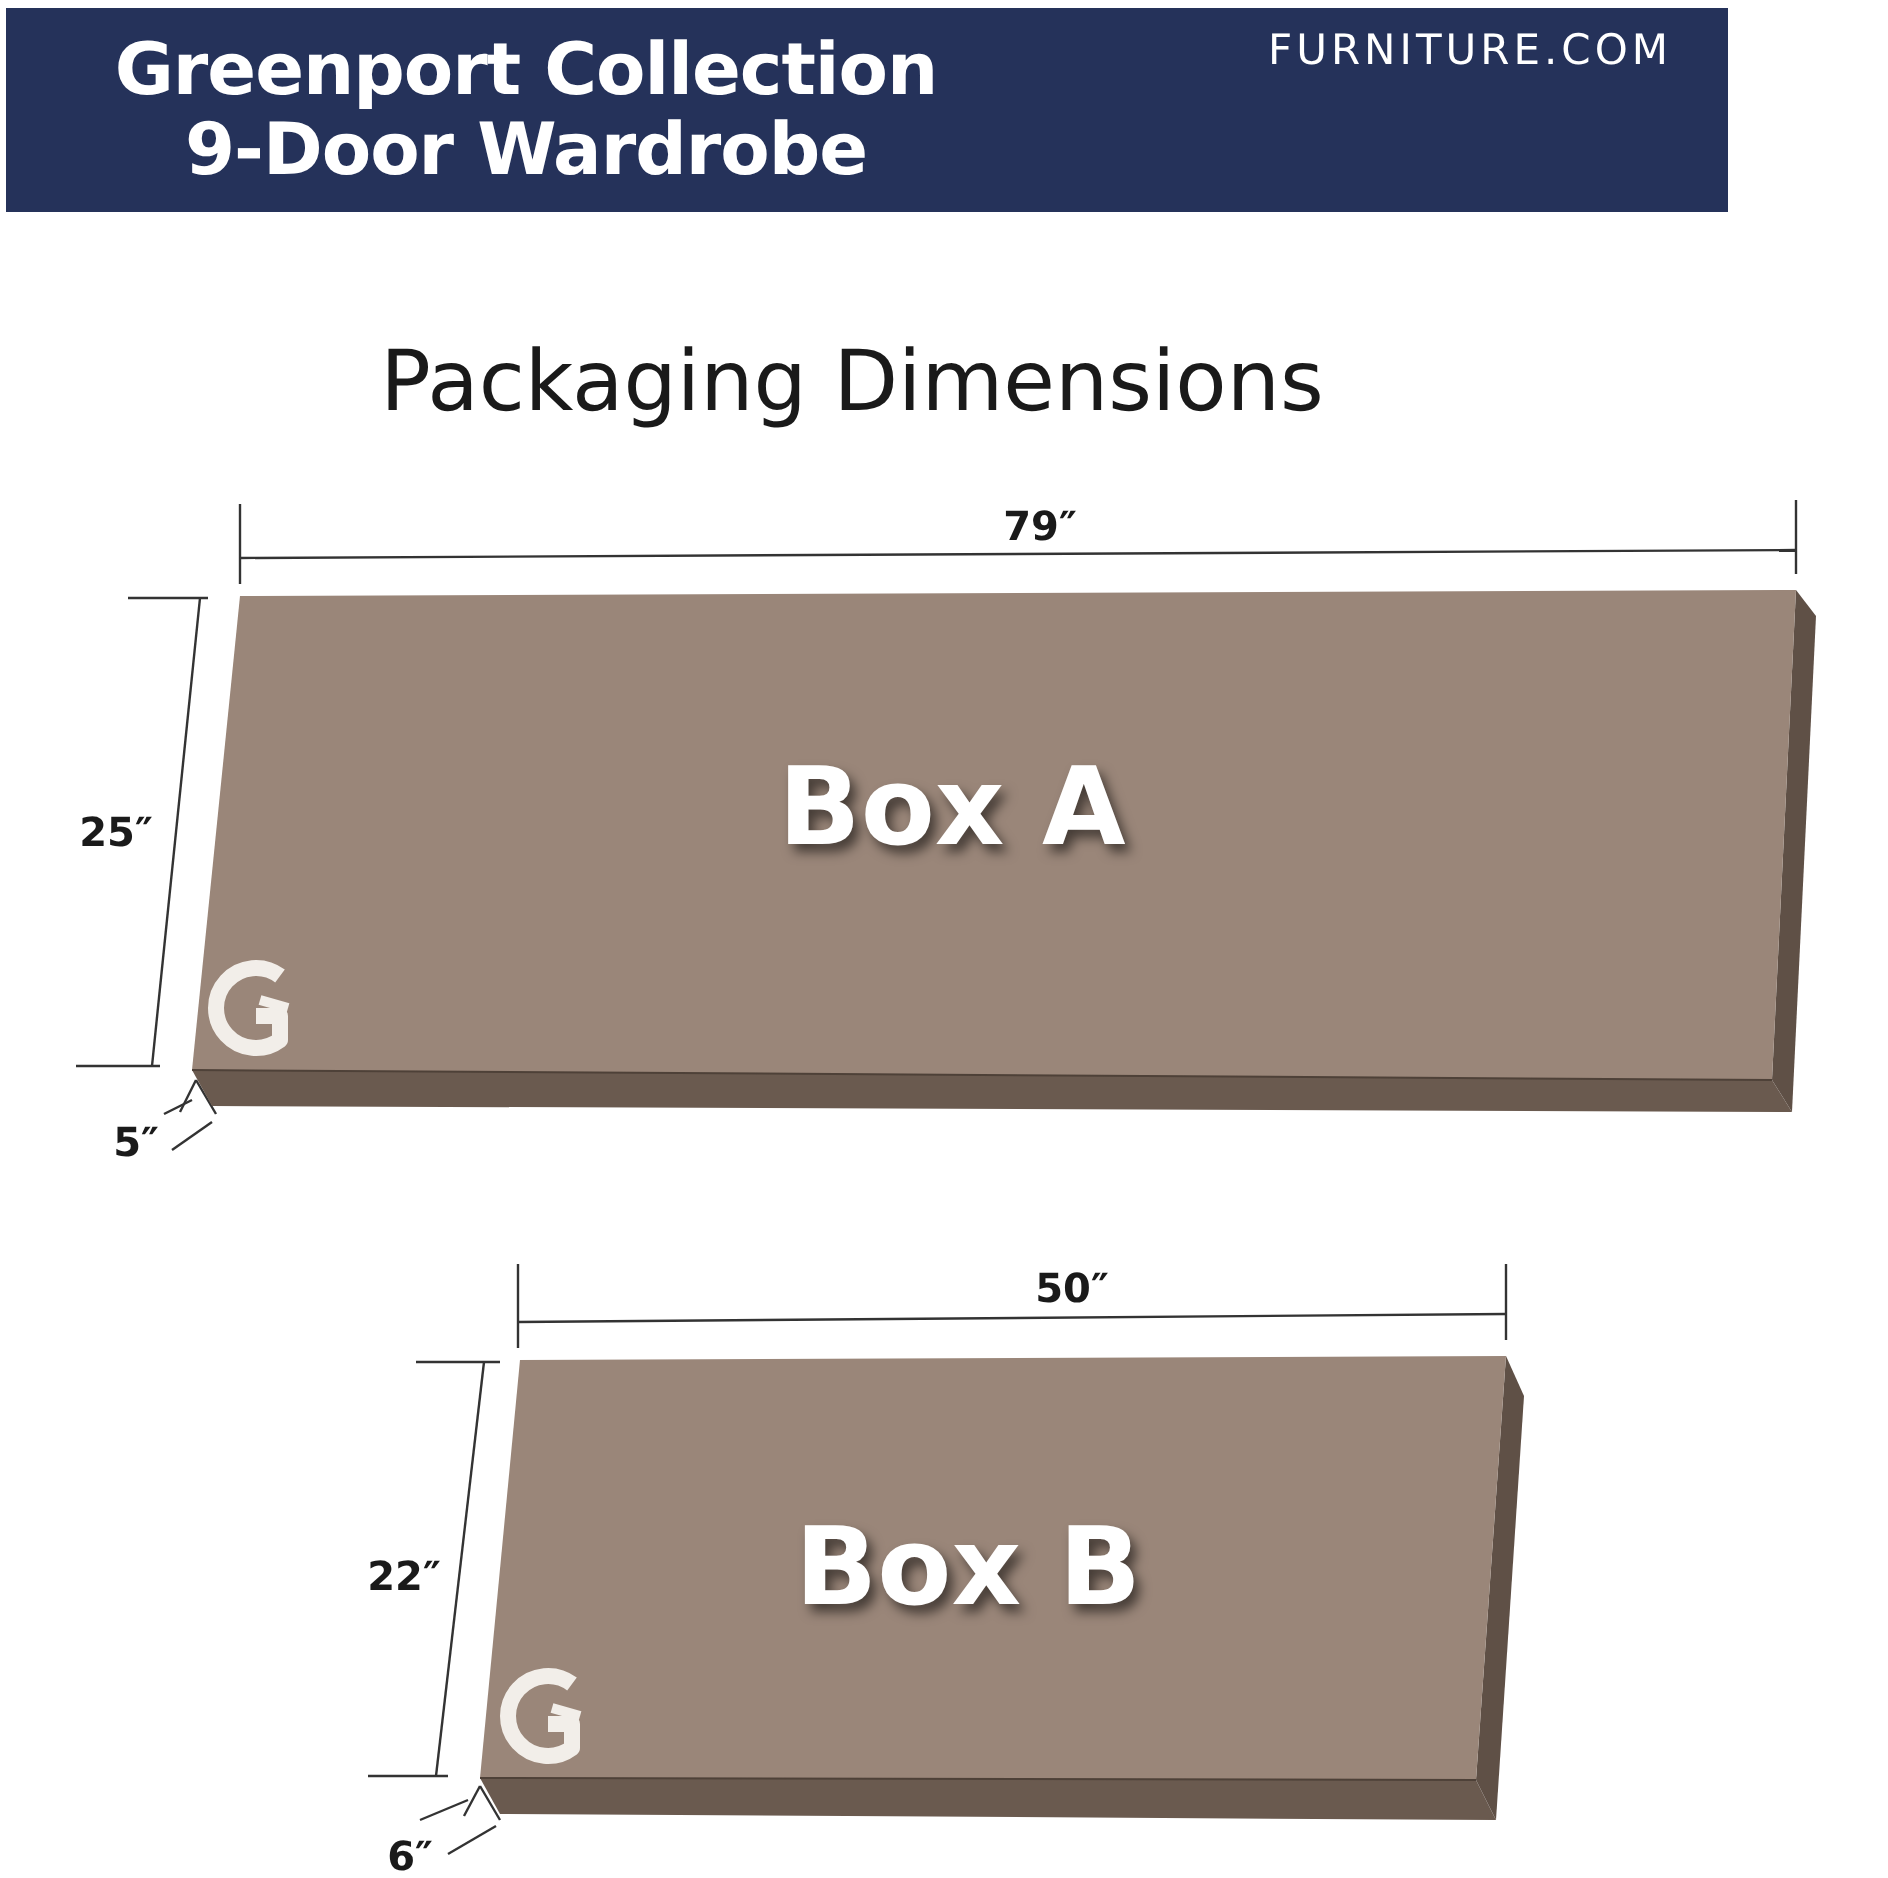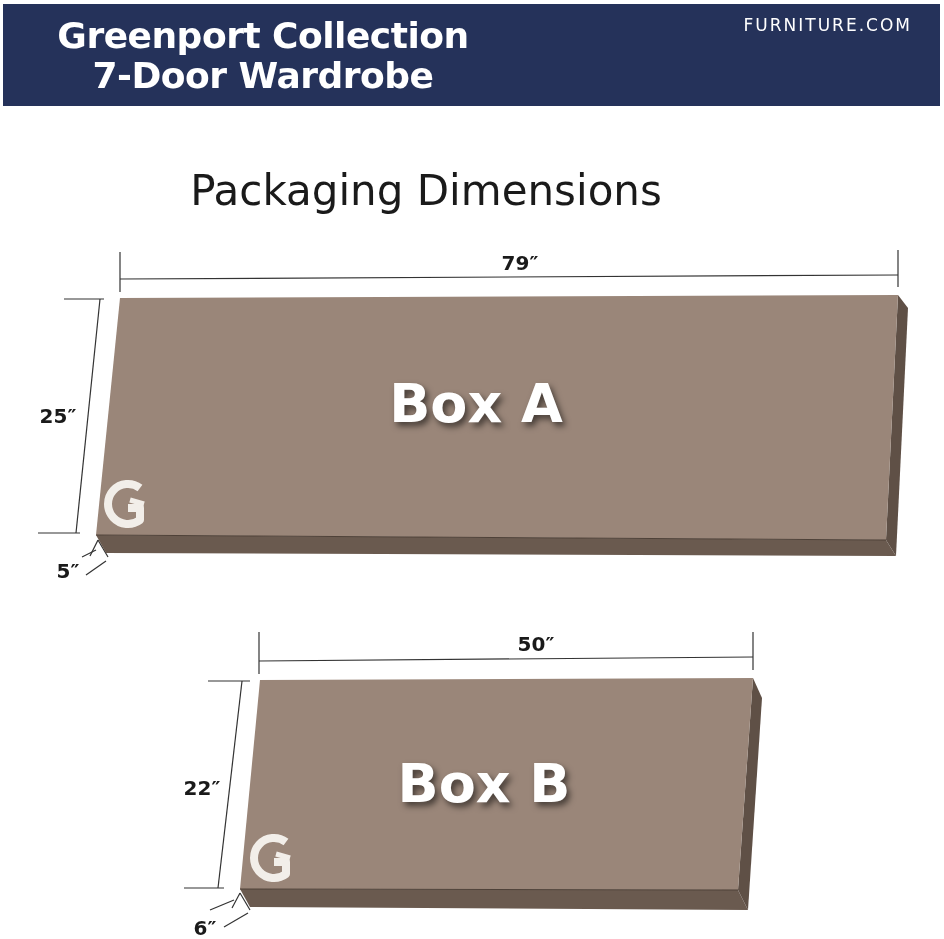--- a/index.html
+++ b/index.html
@@ -1,44 +1,44 @@
 <!DOCTYPE html>
 <html style="--banner-bg: #25325a;"><head>
 <meta charset="utf-8">
 <style>
   html, body { margin: 0; padding: 0; background: #ffffff; }
   body { width: 944px; height: 939px; position: relative; overflow: hidden; font-family: "Liberation Sans", sans-serif; }
   .banner {
-    position: absolute; left: 3px; top: 4px; width: 937px; height: 102px;
+    position: absolute; left: 3px; top: 4px; width: 861px; height: 102px;
     background: var(--banner-bg, #25325a);
   }
   .banner-title {
     position: absolute; left: 40px; top: 12px; width: 440px;
     color: #ffffff; font-weight: bold; font-size: 36px; line-height: 40px; text-align: center;
     font-family: "DejaVu Sans", sans-serif; letter-spacing: -0.5px;
   }
   .banner-title div { white-space: nowrap; }
   .logo { position: absolute; right: 28px; top: 14px; text-align: right; color: #ffffff; }
   .logo-word { font-family: "DejaVu Sans", sans-serif; font-size: 52px; line-height: 58px; letter-spacing: 2px; font-weight: normal; }
-  .logo-sub { font-family: "DejaVu Sans", sans-serif; font-size: 17px; letter-spacing: 2px; line-height: 18px; margin-top: -2px; }
+  .logo-sub { font-family: "DejaVu Sans", sans-serif; font-size: 21px; letter-spacing: 2px; line-height: 18px; margin-top: -2px; }
   .page-title {
     position: absolute; left: 0; top: 166px; width: 852px; text-align: center;
     font-family: "DejaVu Sans", sans-serif; font-size: 42px; color: #1a1a1a; font-weight: normal;
   }
   svg.diagram { position: absolute; left: 0; top: 0; }
   .dim-label { font-family: "DejaVu Sans", sans-serif; font-weight: bold; font-size: 20px; fill: #1a1a1a; }
   .box-label { font-family: "DejaVu Sans", sans-serif; font-weight: bold; font-size: 54px; fill: #ffffff; }
 </style>
 </head>
 <body>
 
 <div class="banner">
   <div class="banner-title">
     <div>Greenport Collection</div>
-    <div>7-Door Wardrobe</div>
+    <div>9-Door Wardrobe</div>
   </div>
   <div class="logo">
     <div class="logo-sub">FURNITURE.COM</div>
   </div>
 </div>
 
 <div class="page-title">Packaging Dimensions</div>
 
 <svg class="diagram" width="944" height="939" viewBox="0 0 944 939">
 

